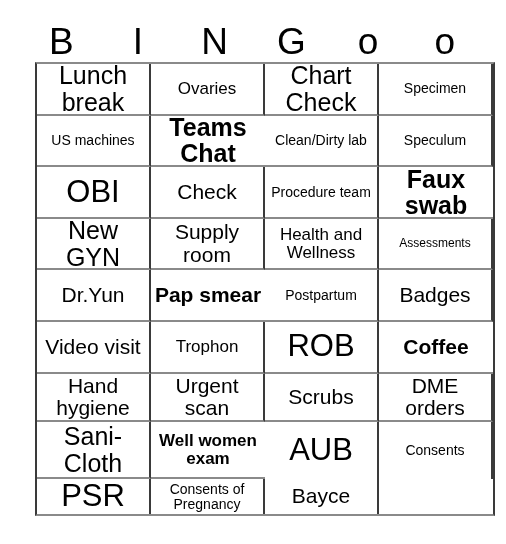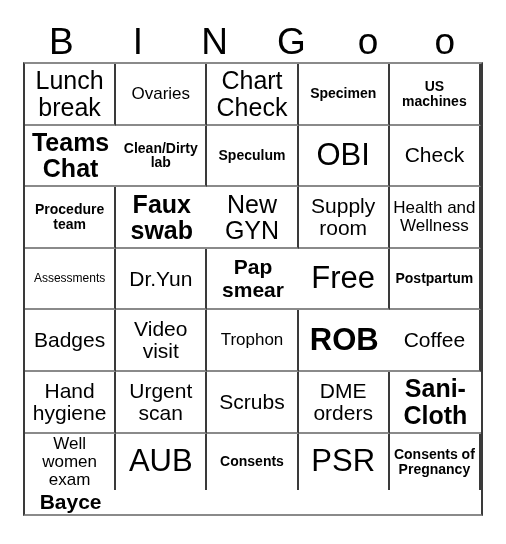--- a/index.html
+++ b/index.html
@@ -41,26 +41,26 @@
     font-size: 37px;
     line-height: 40px;
     font-weight: normal;
     color: #000000;
     letter-spacing: 0;
   }
 
   
   #grid {
     position: absolute;
-    left: 23px;
+    left: 35px;
     top: 62px;
     width: 460px;
     height: 454px;
     display: grid;
-    grid-template-columns: repeat(5, 1fr);
+    grid-template-columns: repeat(4, 1fr);
     grid-template-rows: repeat(6, 1fr);
     border-left: 2px solid #3a3a3a;
     border-right: 2px solid #3a3a3a;
     border-top: 2px solid #8a8a8a;
     border-bottom: 2px solid #8a8a8a;
     box-sizing: border-box;
     background: #ffffff;
   }
   .cell {
     box-sizing: border-box;
@@ -83,21 +83,21 @@
     line-height: 1.06;
     word-wrap: break-word;
     color: #000000;
   }
 
   
   .fs-xl   { font-size: 31px; }
   .fs-lg   { font-size: 25px; }
   .fs-md   { font-size: 21px; }
   .fs-sm   { font-size: 17px; }
-  .fs-xs   { font-size: 14px; font-weight: bold; }
+  .fs-xs   { font-size: 14px; }
   .fs-xxs  { font-size: 12px; }
 </style>
 </head>
 <body>
 
 <div id="bingo-card">
 
   <div id="header-row">
       <div class="header-cell">B</div>
       <div class="header-cell">I</div>
@@ -156,23 +156,20 @@
       <div class="cell">
         <span class="cell-text fs-xxs">Assessments</span>
       </div>
       <div class="cell">
         <span class="cell-text fs-md">Dr.Yun</span>
       </div>
       <div class="cell">
         <span class="cell-text fs-md">Pap smear</span>
       </div>
       <div class="cell">
-        <span class="cell-text fs-xl">Free</span>
-      </div>
-      <div class="cell">
         <span class="cell-text fs-xs">Postpartum</span>
       </div>
       <div class="cell">
         <span class="cell-text fs-md">Badges</span>
       </div>
       <div class="cell">
         <span class="cell-text fs-md">Video visit</span>
       </div>
       <div class="cell">
         <span class="cell-text fs-sm">Trophon</span>

